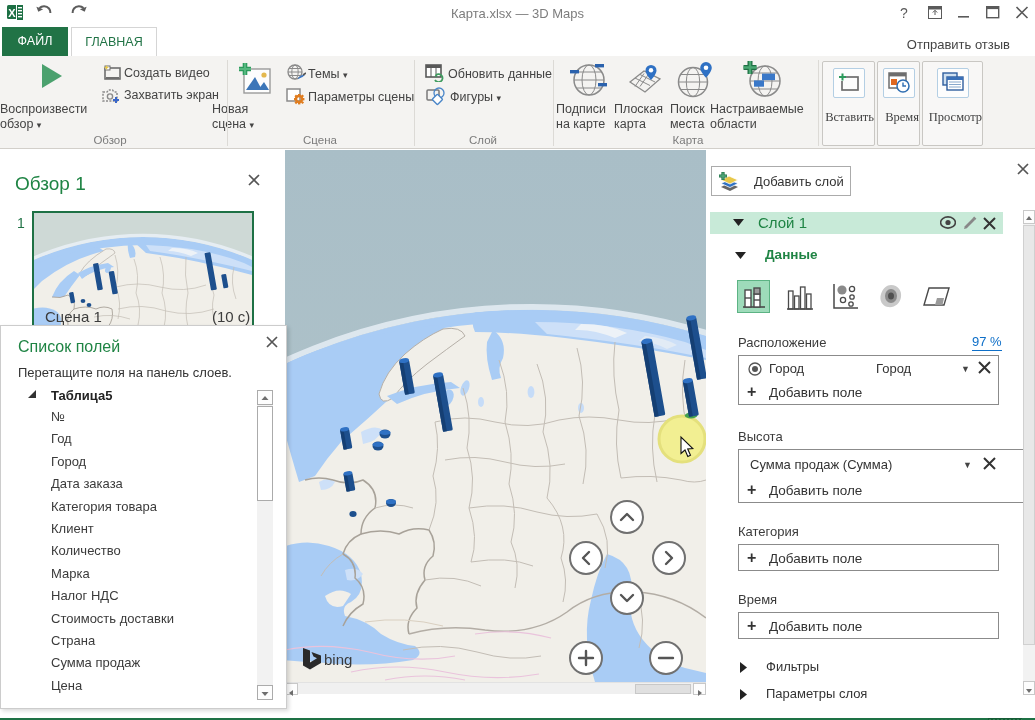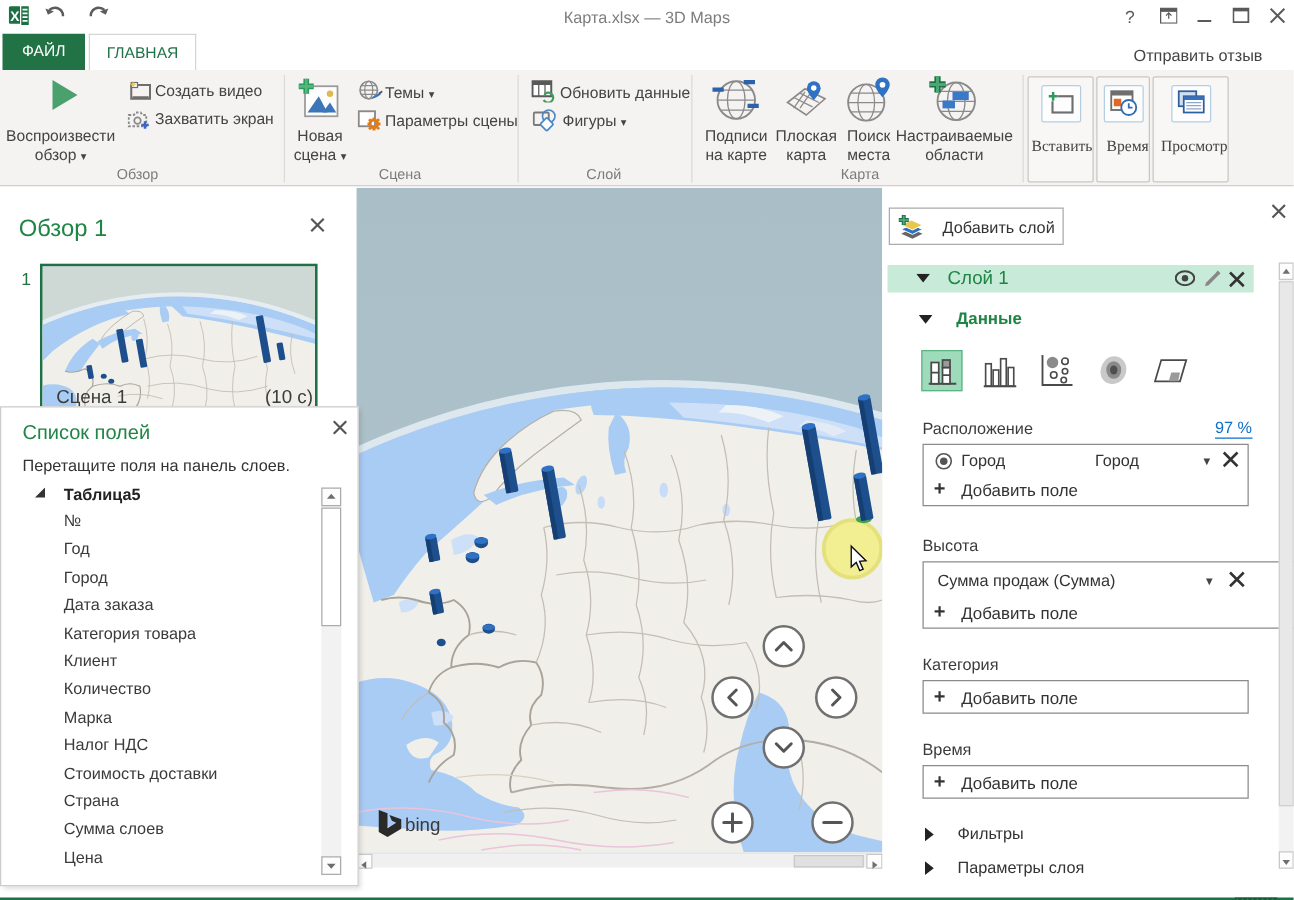--- a/index.html
+++ b/index.html
@@ -11,21 +11,21 @@
 
 #tabrow{left:0;top:27px;width:1035px;height:29px;background:#fff;}
 #tabfile{left:2px;top:0;width:66px;height:42px;background:#217346;color:#fff;font-size:12.5px;text-align:center;line-height:29px;}
 #tabhome{left:71px;top:0;width:86px;height:29px;background:#fff;border:1px solid #d5d5d5;border-bottom:none;color:#217346;font-size:12.5px;text-align:center;line-height:29px;}
 #feedback{right:25px;top:37px;font-size:13px;color:#444;}
 
 #ribbon{left:0;top:56px;width:1035px;height:93px;background:#f4f3f1;border-bottom:1px solid #d2cfca;}
 .gsep{position:absolute;top:4px;width:1px;height:86px;background:#dcdad6;}
 .glabel{position:absolute;top:78px;font-size:11.5px;color:#7b7b7b;text-align:center;}
 .sbtn{position:absolute;font-size:12.5px;color:#444;white-space:nowrap;}
-.bigtxt{position:absolute;font-size:12.5px;color:#444;text-align:center;line-height:15px;}
+.bigtxt{position:absolute;font-size:12.5px;color:#444;line-height:15px;}
 .box3{position:absolute;top:5px;width:53px;height:85px;border:1px solid #c9c7c3;border-radius:2px;background:#f8f7f6;}
 .box3 .ibx{position:absolute;left:50%;margin-left:-16px;top:6px;width:32px;height:30px;border:1px solid #b4cfe4;border-radius:2px;background:#fdfdfd;}
 .box3 .lbl{position:absolute;top:48px;width:100%;text-align:right;font-size:12.5px;color:#444;font-family:Liberation Serif, serif;}
 
 #leftpane{left:0;top:150px;width:284px;height:545px;background:#fff;}
 #map{left:285px;top:150px;width:421px;height:532px;overflow:hidden;}
 #hscroll{left:285px;top:682px;width:421px;height:12px;background:#f0f0f0;border-top:1px solid #e2e2e2;}
 #rightpane{left:706px;top:150px;width:329px;height:545px;background:#fff;}
 #fieldpanel{left:0;top:325px;width:287px;height:384px;background:#fff;border:1px solid #cccccc;box-shadow:2px 2px 4px rgba(0,0,0,.15);z-index:30;text-align:center;}
 #statusbar{left:0;top:695px;width:1035px;height:25px;background:#1e7145;z-index:10;margin-top:23px;}
@@ -628,21 +628,21 @@
   <div class="frow" style="top:105px">Год</div>
   <div class="frow" style="top:128px">Город</div>
   <div class="frow" style="top:150px">Дата заказа</div>
   <div class="frow" style="top:173px">Категория товара</div>
   <div class="frow" style="top:195px">Клиент</div>
   <div class="frow" style="top:217px">Количество</div>
   <div class="frow" style="top:240px">Марка</div>
   <div class="frow" style="top:262px">Налог НДС</div>
   <div class="frow" style="top:285px">Стоимость доставки</div>
   <div class="frow" style="top:307px">Страна</div>
-  <div class="frow" style="top:329px">Сумма слоев</div>
+  <div class="frow" style="top:329px">Сумма продаж</div>
   <div class="frow" style="top:352px">Цена</div>
   <div class="abs" style="left:256px;top:64px;width:16px;height:310px;background:#f2f2f2">
     <div class="abs" style="left:0;top:0;width:16px;height:15px;background:#fdfdfd;border:1px solid #ababab"><svg width="14" height="13" viewBox="0 0 14 13">
           <path d="M3.5,8 L7,4 L10.5,8 Z" fill="#6e6e6e"></path>
         </svg></div>
     <div class="abs" style="left:0;bottom:0;width:16px;height:15px;background:#fdfdfd;border:1px solid #ababab"><svg width="14" height="13" viewBox="0 0 14 13">
           <path d="M3.5,5 L7,9 L10.5,5 Z" fill="#6e6e6e"></path>
         </svg></div>
     <div class="abs" style="left:0;top:16px;width:16px;height:95px;background:#fff;border:1px solid #ababab"></div>
   </div>

